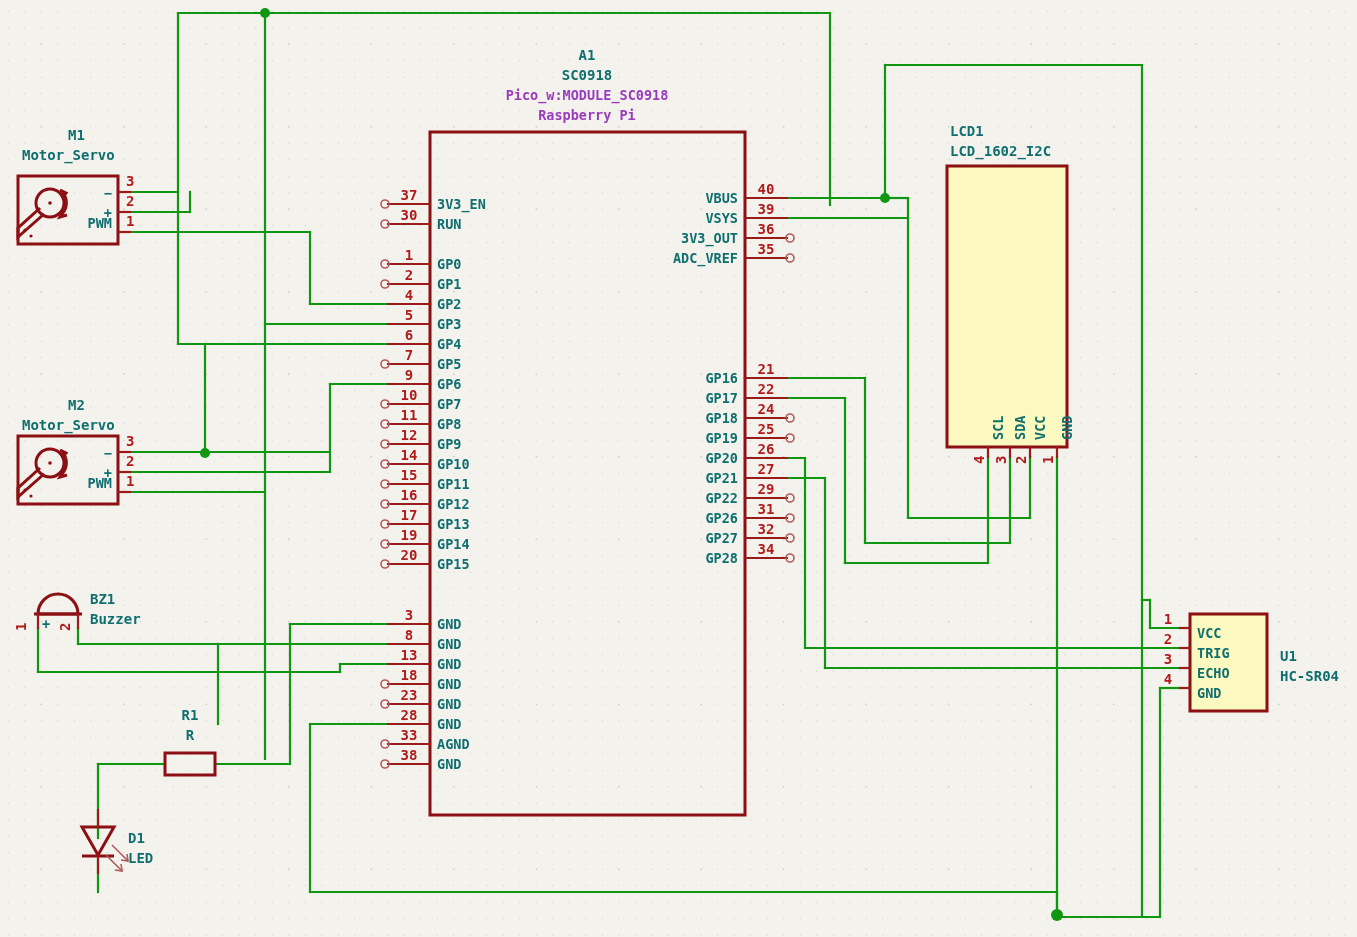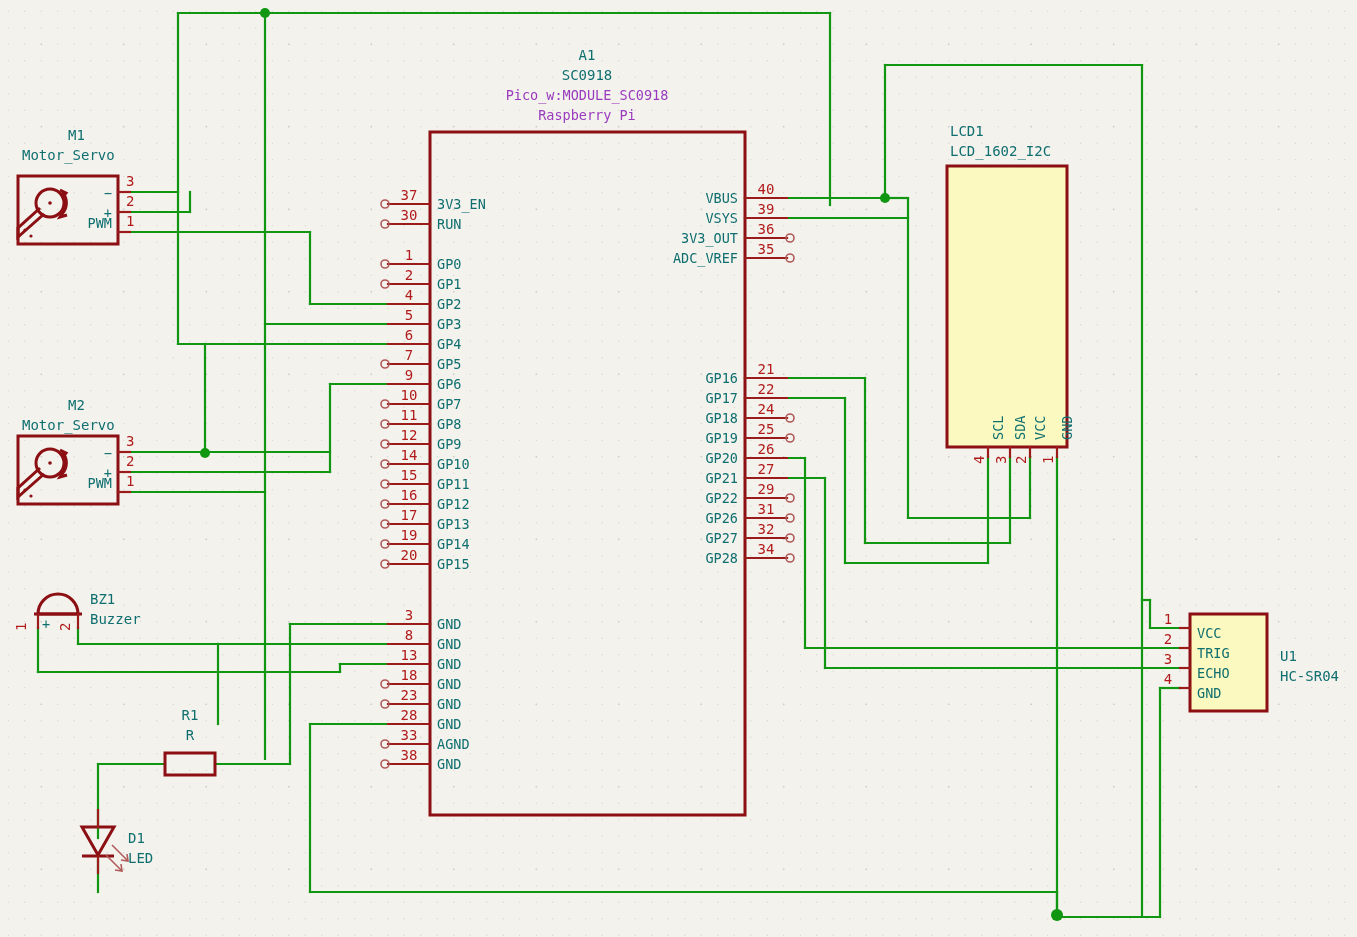--- a/index.html
+++ b/index.html
@@ -7,20 +7,21 @@
   #canvas{
     position:relative;
     width:1357px;height:937px;
     background-color:#f3f2ed;
     background-image:
       radial-gradient(circle, #c9c7c0 0.7px, transparent 0.8px),
       radial-gradient(circle, #b6b4ad 0.9px, transparent 1px);
     background-size: 16.5px 16.5px, 82.5px 82.5px;
     background-position: 0 3px, 0 3px;
     overflow:hidden;
+    font-weight:bold;
   }
   svg.layer{position:absolute;left:0;top:0;width:1357px;height:937px;}
   .wire{stroke:#119611;stroke-width:2.2;fill:none;stroke-linecap:square;}
   .junc{fill:#119611;}
   .pinline{stroke:#9b1b1b;stroke-width:2.2;fill:none;stroke-linecap:square;}
   .bodyline{stroke:#8b0f13;stroke-width:3;fill:none;}
   .bodyfill-yellow{fill:#fbf8c0;stroke:#8b0f13;stroke-width:3;}
   .bodyfill-none{fill:none;stroke:#8b0f13;stroke-width:3;}
   .nc{fill:none;stroke:#b05a5a;stroke-width:1.6;}
   text{font-family:"DejaVu Sans Mono","Liberation Mono",monospace;}

